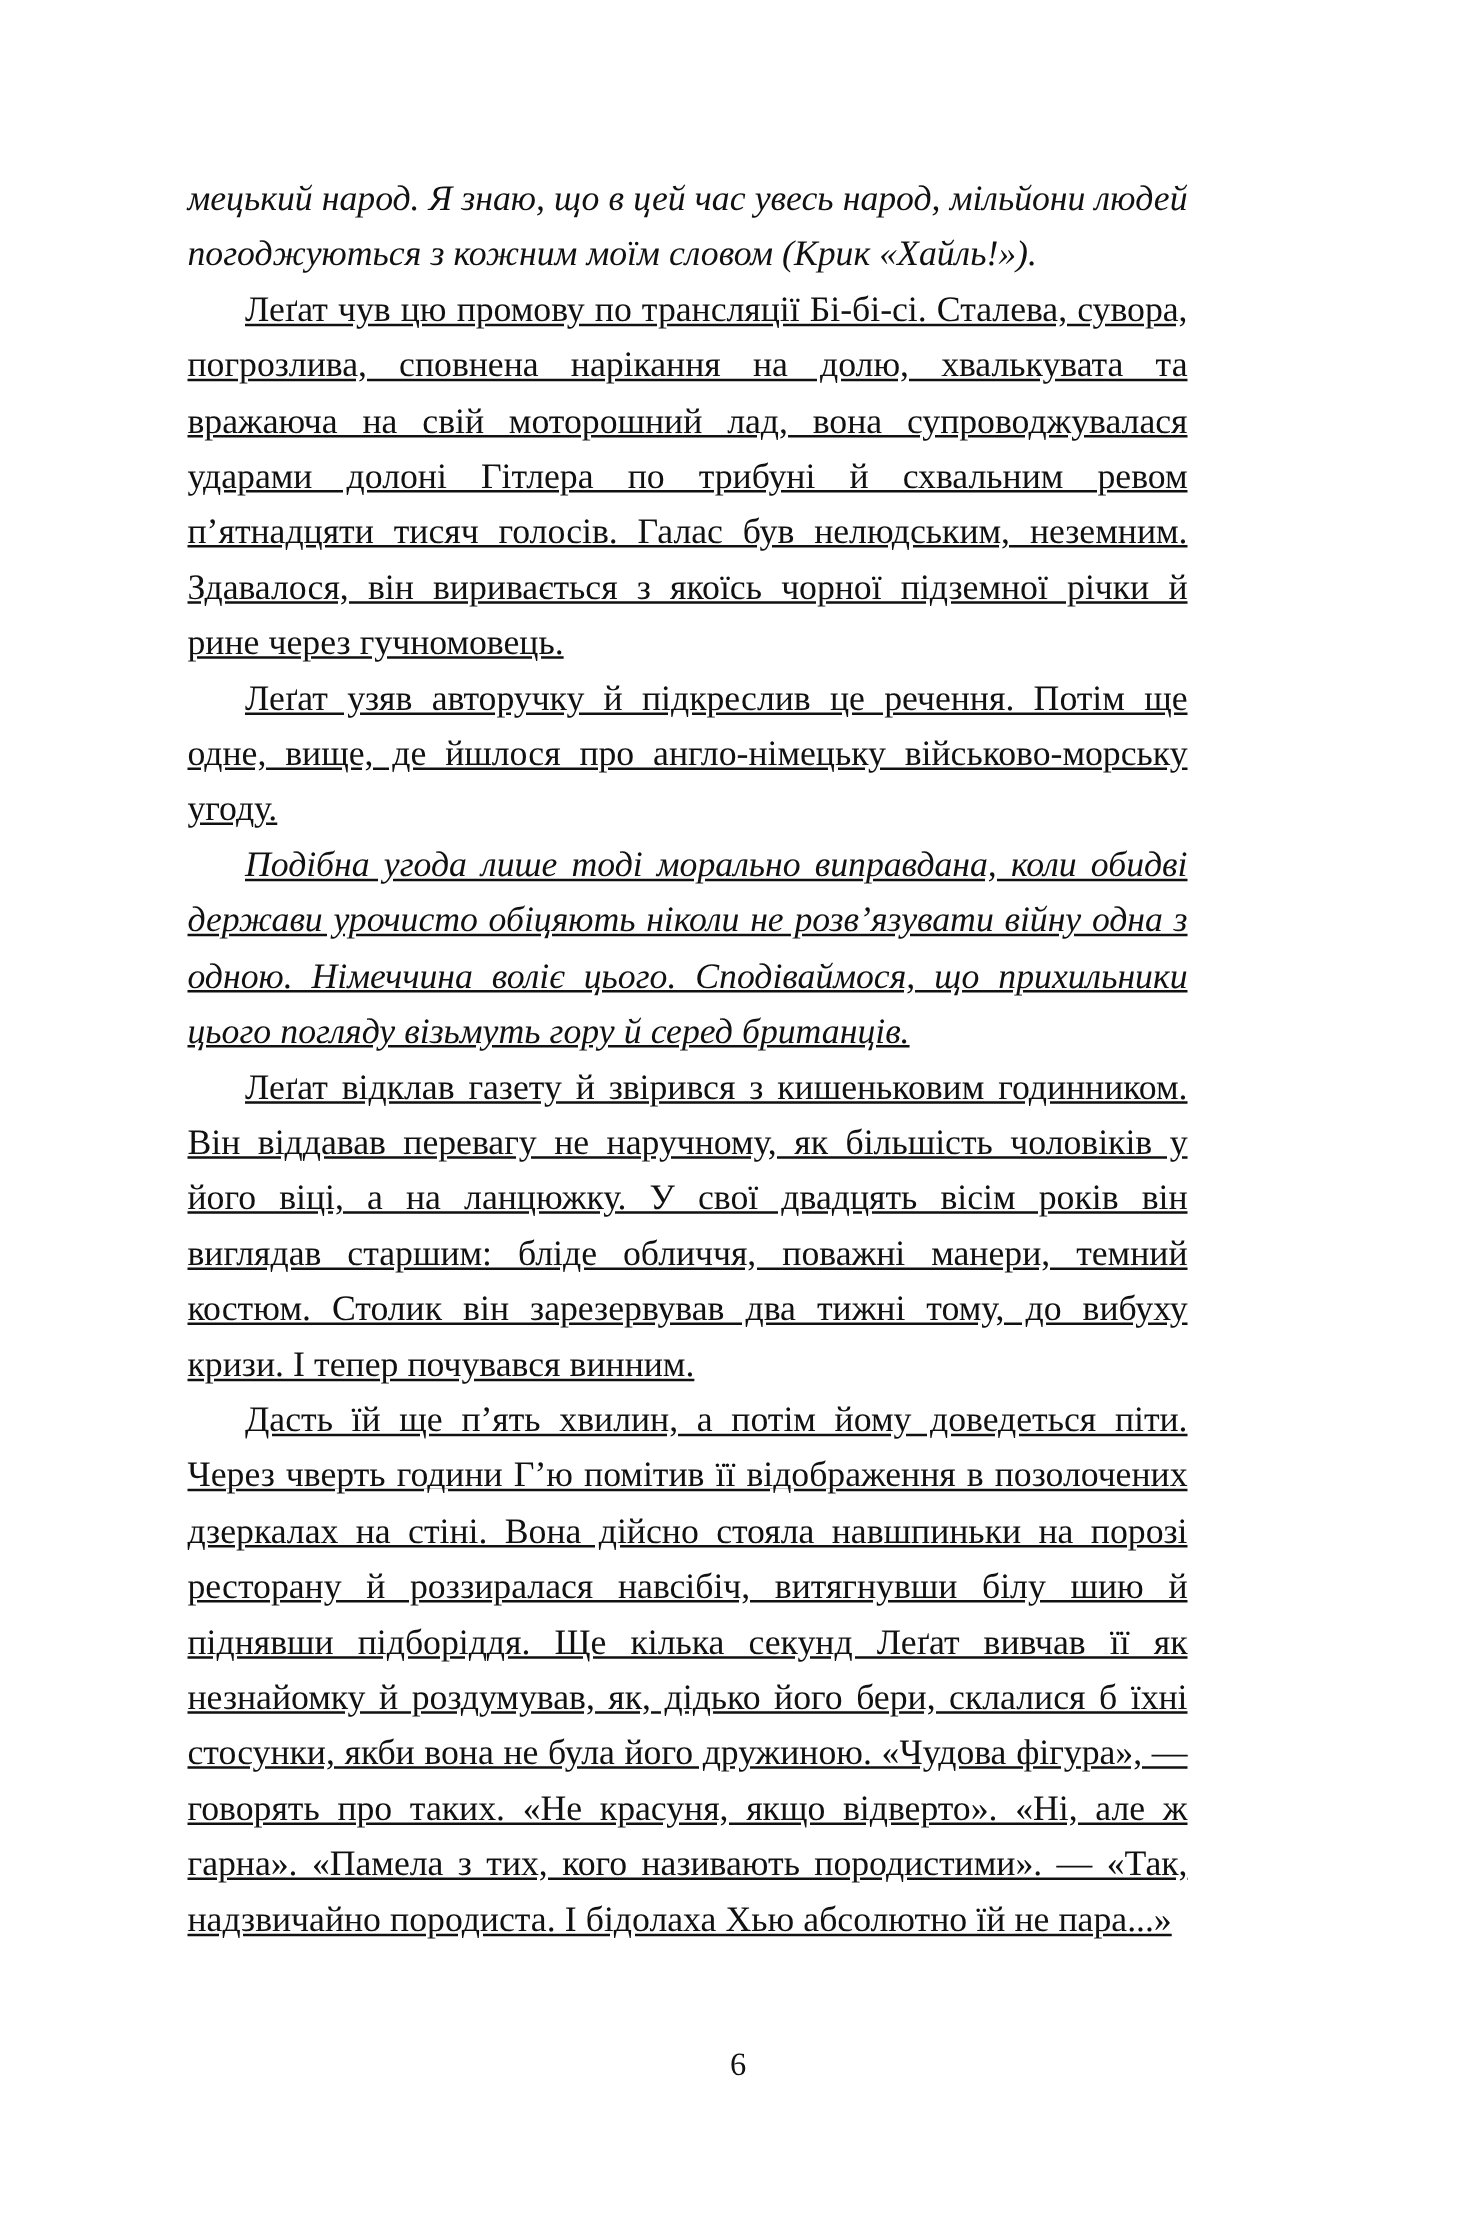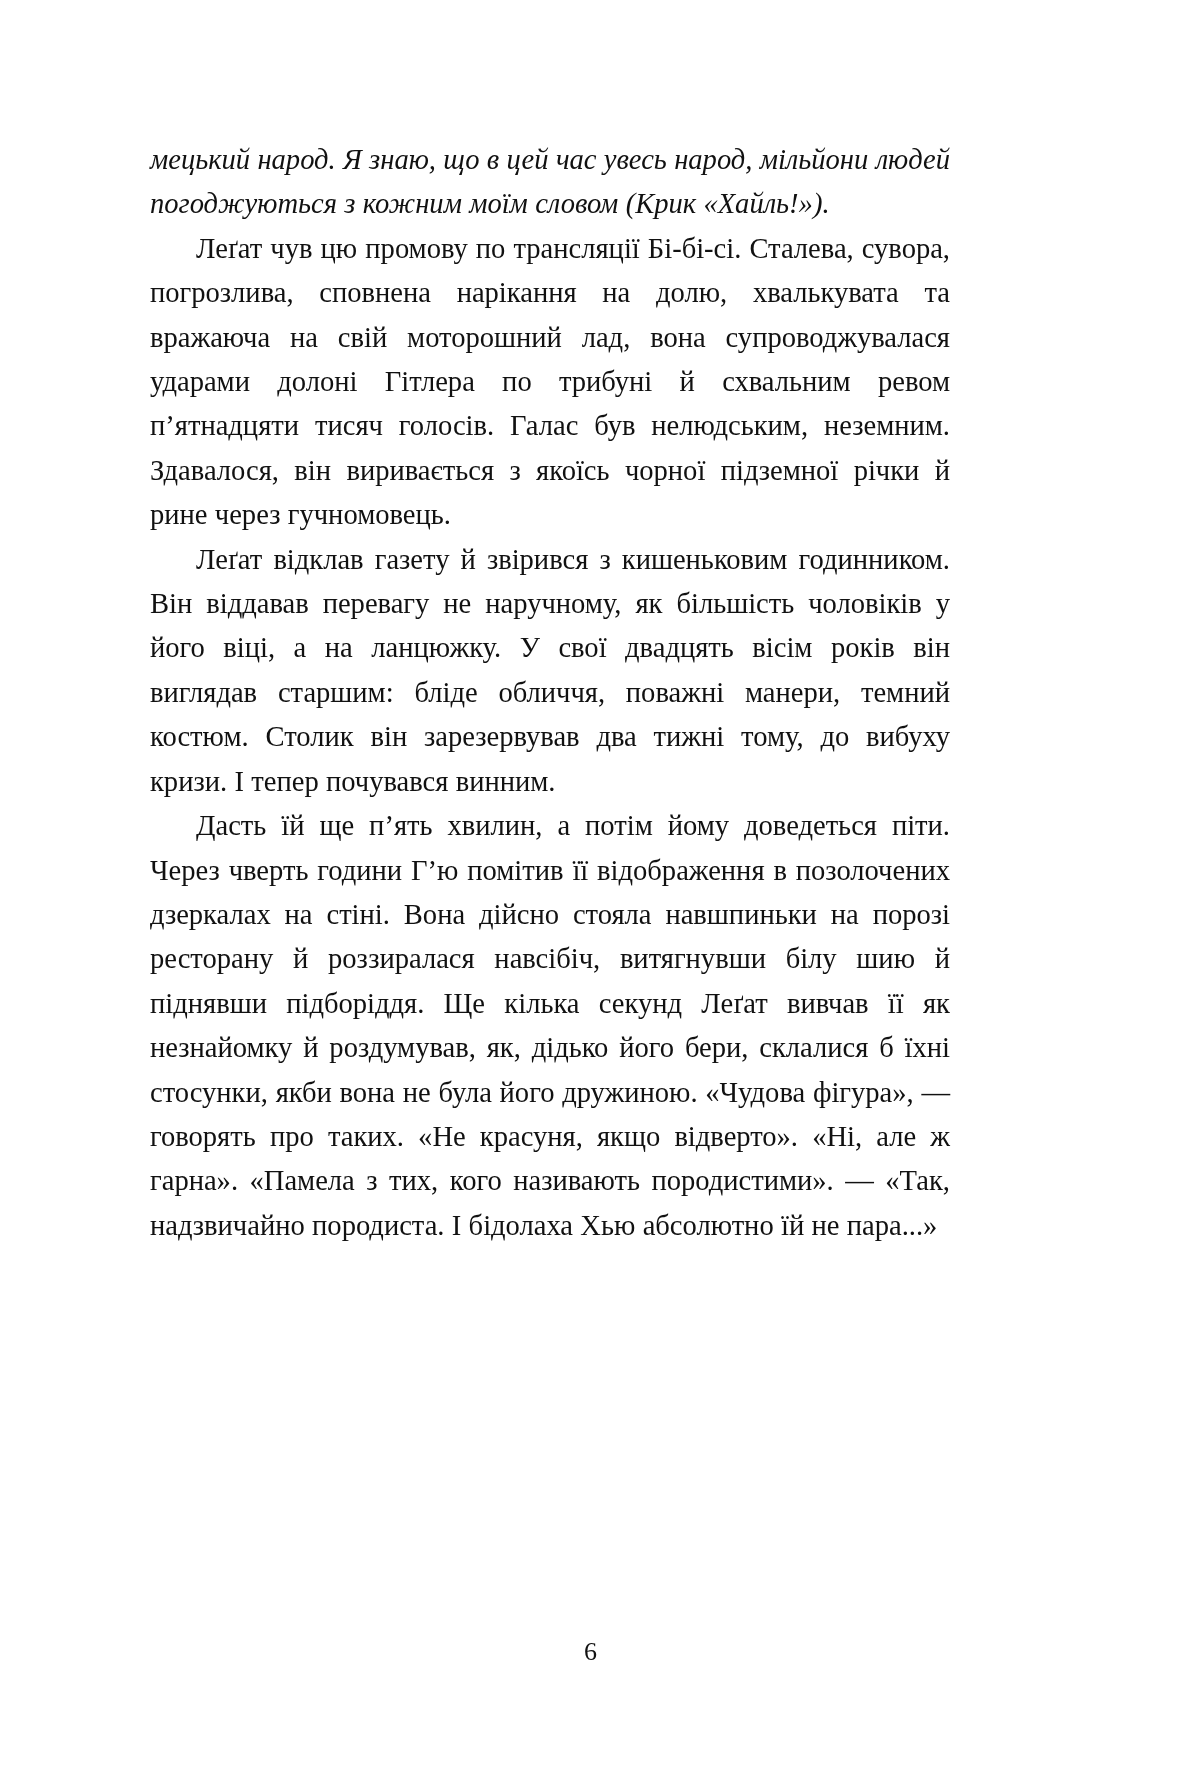--- a/index.html
+++ b/index.html
@@ -41,20 +41,21 @@
     hyphens: none;
   }
   p.para.roman {
     font-style: normal;
   }
   p.para.italic {
     font-style: italic;
   }
   p.para.indent {
     text-indent: 46px;
+    text-decoration: underline;
   }
   p.para.noindent {
     text-indent: 0;
   }
   .page-number {
     position: absolute;
     left: 0;
     top: 1637px;
     width: 1181px;
     text-align: center;
@@ -69,21 +70,23 @@
 
 <div class="page">
 
   <div class="text-block">
 
     <p class="para italic noindent">мецький народ. Я знаю, що в цей час увесь народ, мільйони людей погоджуються з кожним моїм словом (Крик «Хайль!»).</p>
 
     <p class="para roman indent">Леґат чув цю промову по трансляції Бі-бі-сі. Сталева, сувора, погрозлива, сповнена нарікання на долю, хвалькувата та вражаюча на свій моторошний лад, вона супроводжувалася ударами долоні Гітлера по трибуні й схвальним ревом п’ятнадцяти тисяч голосів. Галас був нелюдським, неземним. Здавалося, він виривається з якоїсь чорної підземної річки й рине через гучномовець.</p>
 
 
+    <p class="para roman indent">Леґат узяв авторучку й підкреслив це речення. Потім ще одне, вище, де йшлося про англо-німецьку військово-морську угоду.</p>
 
+    <p class="para italic indent">Подібна угода лише тоді морально виправдана, коли обидві держави урочисто обіцяють ніколи не розв’язувати війну одна з одною. Німеччина воліє цього. Сподіваймося, що прихильники цього погляду візьмуть гору й серед британців.</p>
 
     <p class="para roman indent">Леґат відклав газету й звірився з кишеньковим годинником. Він віддавав перевагу не наручному, як більшість чоловіків у його віці, а на ланцюжку. У свої двадцять вісім років він виглядав старшим: бліде обличчя, поважні манери, темний костюм. Столик він зарезервував два тижні тому, до вибуху кризи. І тепер почувався винним.</p>
 
     <p class="para roman indent">Дасть їй ще п’ять хвилин, а потім йому доведеться піти. Через чверть години Г’ю помітив її відображення в позолочених дзеркалах на стіні. Вона дійсно стояла навшпиньки на порозі ресторану й роззиралася навсібіч, витягнувши білу шию й піднявши підборіддя. Ще кілька секунд Леґат вивчав її як незнайомку й роздумував, як, дідько його бери, склалися б їхні стосунки, якби вона не була його дружиною. «Чудова фігура», — говорять про таких. «Не красуня, якщо відверто». «Ні, але ж гарна». «Памела з тих, кого називають породистими». — «Так, надзвичайно породиста. І бідолаха Хью абсолютно їй не пара...»</p>
 
   </div>
 
   <div class="page-number">6</div>
 
 </div>

